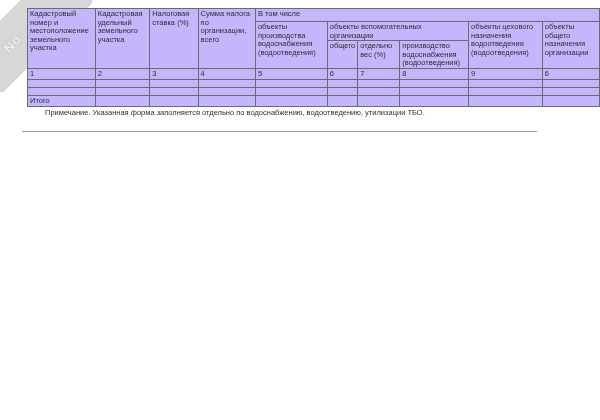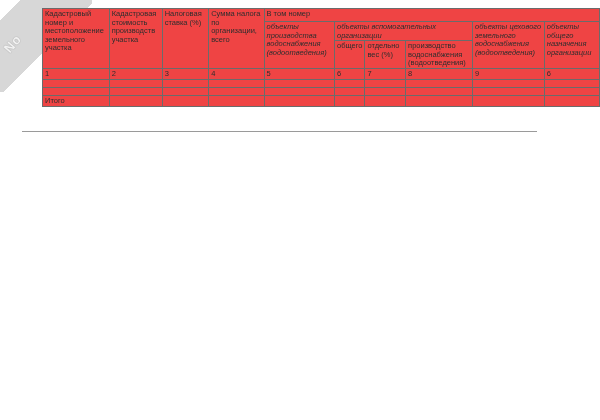--- a/index.html
+++ b/index.html
@@ -36,41 +36,41 @@
     transform: rotate(-49deg);
     color: #f2f2f2;
     text-shadow: 0 0 1px #a9a9a9, 0 0 1px #a9a9a9;
     font-weight: bold;
     font-size: 13px;
     letter-spacing: 1px;
   }
   
   table.form {
     position: absolute;
-    left: 42px;
+    left: 27px;
     top: 8px;
     border-collapse: collapse;
     table-layout: fixed;
     z-index: 2;
-    background: #ef4444;
+    background: #c4b5fd;
   }
   table.form td {
     border: 1px solid #6b6b6b;
     padding: 1px 2px 0 2px;
     font-size: 7.5px;
     line-height: 8.6px;
     color: #2e2e2e;
     vertical-align: top;
     text-align: left;
     overflow: hidden;
     white-space: normal;
     word-wrap: break-word;
   }
   tr.r-group  { height: 13px; }
-  tr.r-head2  { height: 18px; font-style: italic; }
+  tr.r-head2  { height: 18px; }
   tr.r-head3  { height: 24px; }
   tr.r-num    { height: 11px; }
   tr.r-empty  { height: 8px;  }
   tr.r-total  { height: 11px; }
   
   .note {
     position: absolute;
     left: 45px;
     top: 108px;
     width: 540px;
@@ -107,29 +107,29 @@
         <col style="width:77px">
         <col style="width:27px">
       <col style="width:45px">
         <col style="width:72px">
         <col style="width:80px">
       <col style="width:62px">
     </colgroup>
     <tbody>
       <tr class="r-group">
         <td rowspan="3">Кадастровый номер и местоположение земельного участка</td>
-        <td rowspan="3">Кадастровая стоимость производств участка</td>
+        <td rowspan="3">Кадастровая удельный земельного участка</td>
         <td rowspan="3">Налоговая ставка (%)</td>
         <td rowspan="3">Сумма налога по организации, всего</td>
-        <td colspan="6">В том номер</td>
+        <td colspan="6">В том числе</td>
       </tr>
       <tr class="r-head2">
         <td rowspan="2">объекты производства водоснабжения (водоотведения)</td>
         <td colspan="3">объекты вспомогательных организации</td>
-        <td rowspan="2">объекты цехового земельного водоснабжения (водоотведения)</td>
+        <td rowspan="2">объекты цехового назначения водоотведения (водоотведения)</td>
         <td rowspan="2">объекты общего назначения организации</td>
       </tr>
       <tr class="r-head3">
         <td>общего</td>
         <td>отдельно вес (%)</td>
         <td>производство водоснабжения (водоотведения)</td>
       </tr>
       <tr class="r-num">
         <td>1</td>
         <td>2</td>
@@ -174,16 +174,17 @@
           <td></td>
         <td></td>
           <td></td>
         <td></td>
           <td></td>
         <td></td>
       </tr>
     </tbody>
   </table>
 
+  <div class="note">Примечание. Указанная форма заполняется отдельно по водоснабжению, водоотведению, утилизации ТБО.</div>
 
   <div class="separator"></div>
 
 </div>
 
 </body></html>

